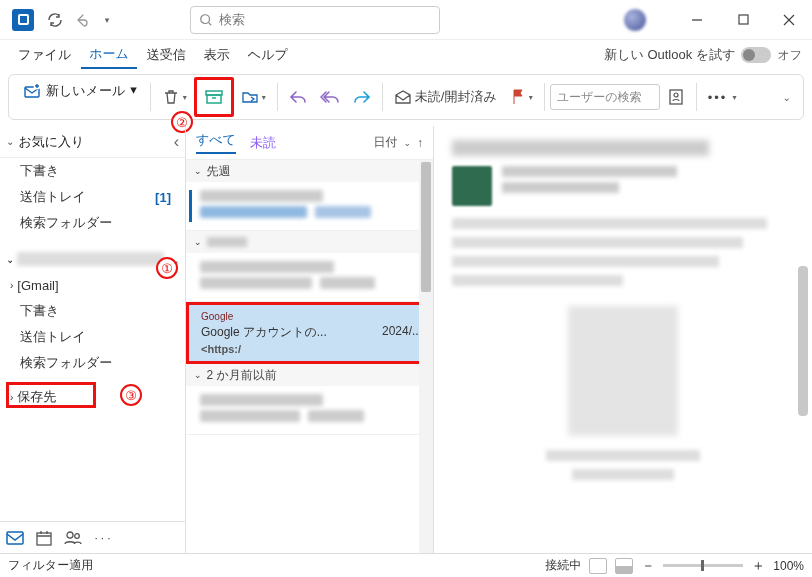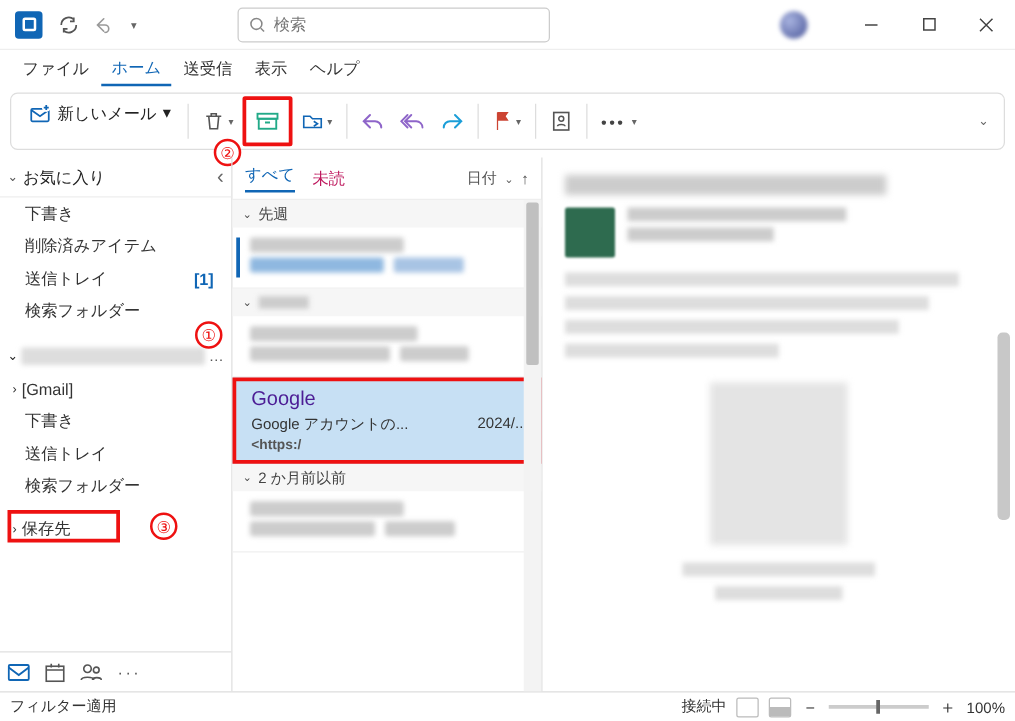--- a/index.html
+++ b/index.html
@@ -45,29 +45,29 @@
   .sb-item .badge { margin-left:auto; color:#1066b5; font-weight:600; margin-right:6px;}
   .sb-account { height:26px; display:flex; align-items:center; padding:0 6px; font-size:12px;}
   .sb-account .blurtext { flex:1; height:14px; background:#ddd; filter:blur(2px); border-radius:2px; margin:0 3px;}
   .sb-account .dots { color:#555; }
   .sb-bottom { height:32px; border-top:1px solid #e0e0e0; display:flex; align-items:center; padding: 0 6px; gap:12px; margin-top:auto;}
   .sb-bottom svg, .sb-bottom span { color:#555; }
 
   
   .msglist { width: 248px; border-right:1px solid #e0e0e0; display:flex; flex-direction:column; position:relative;}
   .ml-header { height:34px; display:flex; align-items:center; padding: 0 10px; gap:14px; font-size:13px; border-bottom:1px solid #eee;}
-  .ml-tab { color:#be185d; }
+  .ml-tab { color:#8b5cf6; }
   .ml-tab.active { color:#1066b5; border-bottom:2px solid #1066b5; padding-bottom:3px;}
   .ml-header-right { margin-left:auto; display:flex; align-items:center; gap:6px; color:#555; font-size:12px;}
   .ml-section { height:22px; display:flex; align-items:center; padding:0 8px; background:#f6f6f6; font-size:12px; color:#444; gap:5px;}
   .ml-item { padding: 8px 10px 8px 14px; border-bottom:1px solid #f0f0f0; position:relative;}
   .ml-item .blur-line { height:12px; background:#ccc; filter:blur(2px); border-radius:2px; margin-bottom:4px;}
   .ml-item.unread::before { content:''; position:absolute; left:3px; top:8px; bottom:8px; width:3px; background:#1066b5;}
   .ml-item.selected { background:#c7e0f4; border:3px solid #e11; padding:6px 8px 6px 12px;}
-  .ml-item.selected .sender { font-size:16px; color:#4c1d95; margin-bottom:2px;}
+  .ml-item.selected .sender { font-size:10px; color:#7f1d1d; margin-bottom:2px;}
   .ml-item.selected .subject { font-size:12px; color:#333; display:flex; justify-content:space-between;}
   .ml-item.selected .preview { font-size:11px; color:#555; margin-top:2px;font-weight:bold;}
   .ml-scroll { position:absolute; right:0; top:34px; bottom:0; width:14px; background:#f3f3f3;}
   .ml-scroll-thumb { background:#c0c0c0; width:10px; margin:2px auto; height:130px; border-radius:2px;}
 
   
   .reading { flex:1; padding:14px 18px; position:relative; overflow:hidden;}
   .rp-title { height:16px; width:75%; background:#ccc; filter:blur(3px); margin-bottom:10px;}
   .rp-header { display:flex; gap:10px; margin-bottom:12px;}
   .rp-avatar { width:40px; height:40px; background:#2e6b4f; border-radius:2px; filter:blur(1px);}
@@ -135,20 +135,25 @@
       </div>
   </div>
 </div>
 
 <div class="menubar">
   <div class="menuitem">ファイル</div>
   <div class="menuitem active">ホーム</div>
   <div class="menuitem">送受信</div>
   <div class="menuitem">表示</div>
   <div class="menuitem">ヘルプ</div>
+  <div class="menubar-right">
+    <span>新しい Outlook を試す</span>
+    <div class="toggle"></div>
+    <span class="toggle-label">オフ</span>
+  </div>
 </div>
 
 <div class="ribbon">
   <div class="newmail">
     <svg width="18" height="18" viewBox="0 0 18 18">
         <rect x="2" y="5" width="14" height="10" rx="1" stroke="#1066b5" stroke-width="1.4" fill="none"></rect>
         <path d="M2 6l7 5 7-5" stroke="#1066b5" stroke-width="1.4" fill="none"></path>
         <circle cx="14" cy="4" r="3.5" fill="#fff"></circle>
         <path d="M14 2v4M12 4h4" stroke="#1066b5" stroke-width="1.4"></path>
       </svg>
@@ -187,26 +192,35 @@
         <path d="M9 3L4 8l5 5M4 8h9a5 5 0 0 1 5 5M6 3L1 8l5 5" stroke="#8e65c9" stroke-width="1.5" fill="none" stroke-linecap="round"></path>
       </svg>
     </div>
   <div class="rbtn">
       <svg width="18" height="16" viewBox="0 0 18 16">
         <path d="M11 3l5 5-5 5M16 8H7a5 5 0 0 0-5 5" stroke="#1b9ed8" stroke-width="1.6" fill="none" stroke-linecap="round"></path>
       </svg>
     </div>
   <div class="rsep"></div>
   <div class="rbtn">
+    <svg width="18" height="16" viewBox="0 0 18 16">
+        <path d="M2 6l7-4 7 4v8H2zM2 6l7 5 7-5" stroke="#555" stroke-width="1.3" fill="none"></path>
+      </svg>
+    <span>未読/開封済み</span>
+  </div>
+  <div class="rbtn">
     <svg width="16" height="18" viewBox="0 0 16 18">
         <path d="M4 2v14M4 2h8l-2 3 2 3H4" fill="#c43" stroke="#c43" stroke-width="1"></path>
       </svg>
     <span class="caret">▾</span>
   </div>
   <div class="rsep"></div>
+  <div class="userSearch">
+    <span placeholder="ユーザーの検索">ユーザーの検索</span>
+  </div>
   <div class="rbtn">
     <svg width="18" height="18" viewBox="0 0 18 18">
         <rect x="3" y="2" width="12" height="14" stroke="#555" stroke-width="1.3" fill="none"></rect>
         <circle cx="9" cy="7" r="2" stroke="#555" stroke-width="1.2" fill="none"></circle>
         <path d="M6 13c0-2 6-2 6 0" stroke="#555" stroke-width="1.2" fill="none"></path>
       </svg>
   </div>
   <div class="rsep"></div>
   <div class="rbtn" style="letter-spacing:2px;">•••<span class="caret" style="margin-left:2px;">▾</span></div>
   <div class="rbtn" style="margin-left:auto;">
@@ -219,23 +233,20 @@
 <div class="main">
 
   <div class="sidebar">
     <div class="sb-header">
       <span class="chev">⌄</span>
       <span>お気に入り</span>
       <span class="sb-header-right">‹</span>
     </div>
     <div class="sb-item">
         <span>下書き</span>
-      </div>
-    <div class="sb-item">
-        <span>削除済みアイテム</span>
       </div>
     <div class="sb-item">
         <span>送信トレイ</span>
         <span class="badge">[1]</span>
       </div>
     <div class="sb-item">
         <span>検索フォルダー</span>
       </div>
 
     <div class="sb-account" style="margin-top:10px;">

